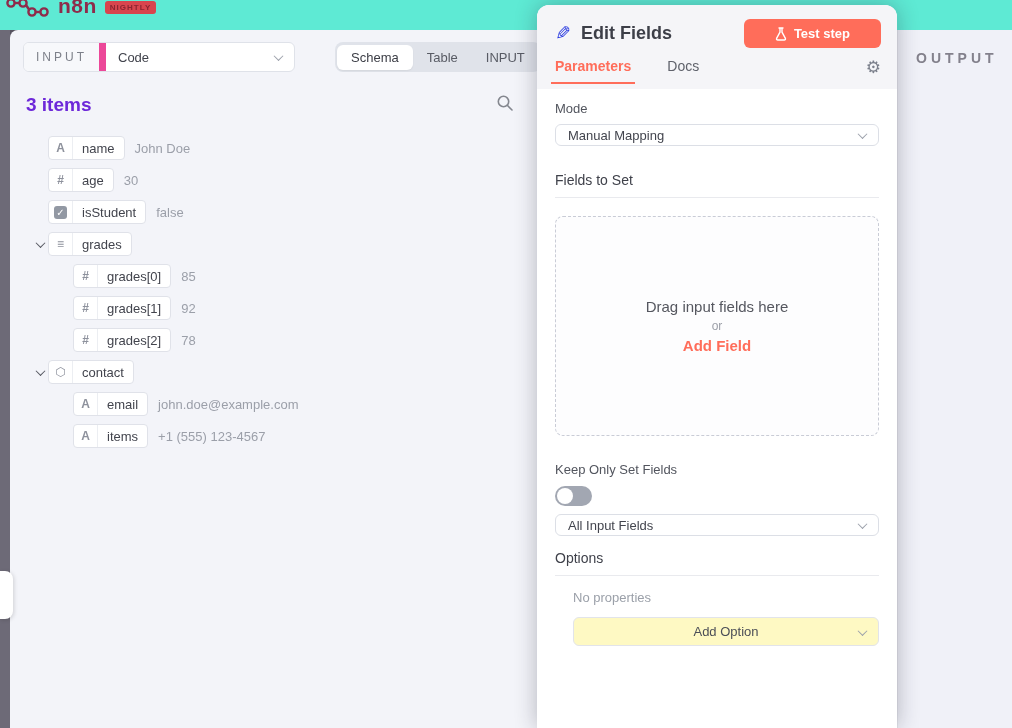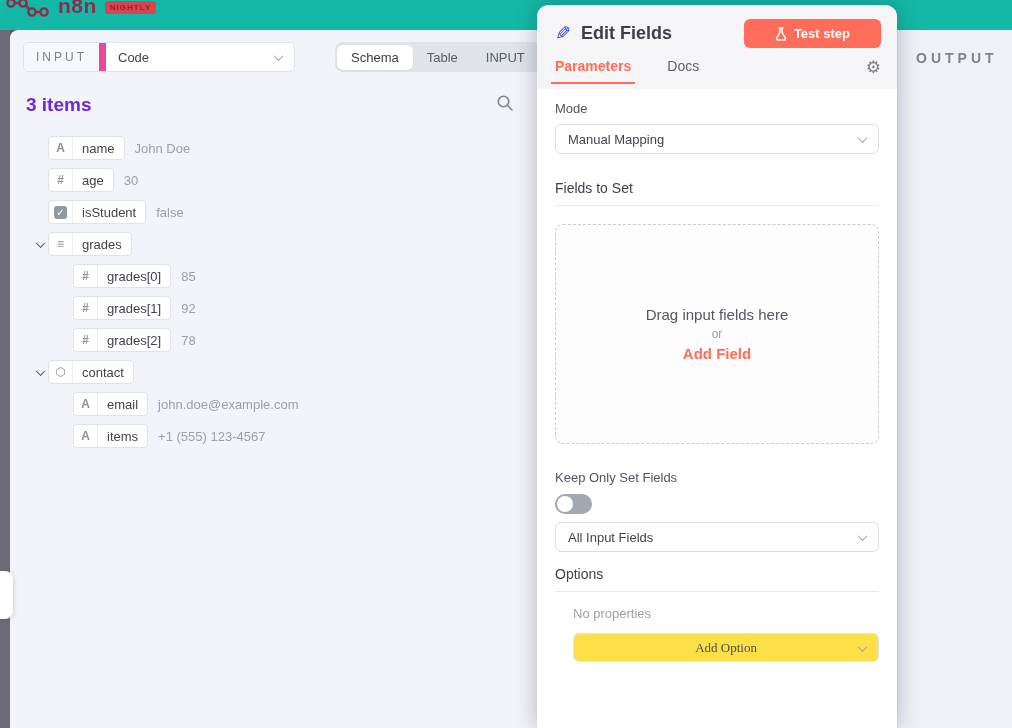--- a/index.html
+++ b/index.html
@@ -1,20 +1,20 @@
 <!DOCTYPE html>
 <html><head>
 <meta charset="utf-8">
 <style>
   * { margin:0; padding:0; box-sizing:border-box; }
   html,body { width:1012px; height:728px; overflow:hidden; }
   body { font-family:"Liberation Sans","DejaVu Sans",sans-serif; background:#56525f; position:relative; }
 
   
-  .top-bar { position:absolute; left:0; top:0; width:1012px; height:30px; background:#14b8a6; z-index:1; }
+  .top-bar { position:absolute; left:0; top:0; width:1012px; height:30px; background:#5eead4; z-index:1; }
   .logo-wrap { position:absolute; left:6px; top:-7px; display:flex; align-items:center; gap:8px; }
   .logo-mark { width:44px; height:26px; }
   .logo-text { font-size:21px; font-weight:bold; color:#8e2c4b; letter-spacing:.5px; }
   .nightly-badge { font-size:8px; font-weight:bold; letter-spacing:1px; color:#8c2430;
     background:#d8454e; border-radius:3px; padding:2px 5px; margin-top:2px; }
 
   
   .left-strip { position:absolute; left:0; top:30px; width:10px; height:698px; background:#6d6a77; z-index:2; }
   .left-notch { position:absolute; left:0; top:571px; width:13px; height:48px; background:#ffffff;
     border-radius:0 8px 8px 0; z-index:3; box-shadow:1px 1px 4px rgba(0,0,0,.15); }
@@ -67,40 +67,40 @@
     font-family:inherit; }
   .ndv-tabs { display:flex; align-items:flex-end; padding:0 18px; height:36px; position:relative; }
   .ndv-tab { font-size:14px; padding-bottom:10px; margin-right:36px; cursor:pointer; position:relative; }
   .ndv-tab.active { color:#ff6d5a; font-weight:600; }
   .ndv-tab.active::after { content:""; position:absolute; left:-4px; right:-4px; bottom:0; height:2px; background:#ff6d5a; }
   .ndv-tab.inactive { color:#5f626b; }
   .gear-icon { position:absolute; right:16px; bottom:8px; font-size:17px; color:#7c808c; cursor:pointer; line-height:1; }
 
   .ndv-body { padding:0 18px; }
   .field-label { font-size:13px; color:#52555e; }
-  .select-box { display:flex; align-items:center; justify-content:space-between; height:30px;
+  .select-box { display:flex; align-items:center; justify-content:space-between; height:22px;
     border:1px solid #dcdfe6; border-radius:6px; background:#fff; padding:0 12px; font-size:13px;
     color:#43454e; cursor:pointer; }
   .sel-chev { width:7px; height:7px; border-right:1.6px solid #9ca1ab; border-bottom:1.6px solid #9ca1ab;
     display:inline-block; transform:rotate(45deg) translate(-1px,-1px); }
   .section-head { font-size:14px; color:#3f414a; padding-bottom:9px; border-bottom:1px solid #e9eaee; }
 
   .drag-area { margin-top:18px; height:220px; border:1px dashed #c9ccd6; border-radius:8px;
     background:#fdfdfe; display:flex; flex-direction:column; align-items:center; justify-content:center; gap:4px; }
   .drag-text { font-size:15px; color:#55575f; }
   .or-text { font-size:12px; color:#9da0a9; }
   .add-field-link { font-size:15px; font-weight:bold; color:#ff6d5a; cursor:pointer; }
 
   .toggle { margin-top:9px; width:37px; height:20px; border-radius:10px; background:#a2a7b2; position:relative; cursor:pointer; }
   .toggle-knob { position:absolute; left:2px; top:2px; width:16px; height:16px; border-radius:50%; background:#ffffff; }
 
   .no-props { margin:14px 0 0 18px; font-size:13px; color:#9ba0a9; }
-  .add-option-btn { margin:12px 8px 0 18px; width:calc(100% - 18px); height:29px; background:#fde047;
+  .add-option-btn { margin:12px 8px 0 18px; width:calc(100% - 18px); height:29px; background:#fef9c3;
     border:1px solid #e2e4ea; border-radius:6px; display:flex; align-items:center; position:relative;
-    justify-content:center; font-size:13px; color:#4b4e57; cursor:pointer;font-family:Liberation Serif, serif; }
+    justify-content:center; font-size:13px; color:#4b4e57; cursor:pointer; }
   .add-option-btn .sel-chev { position:absolute; right:12px; top:11px; }
 
   .mt12{margin-top:12px}.mt8{margin-top:8px}.mt18{margin-top:26px}.mt24{margin-top:24px}.mt14{margin-top:14px}
 </style>
 </head>
 <body>
 
 <div class="top-bar">
   <div class="logo-wrap">
     <svg class="logo-mark" viewBox="0 0 44 26">

